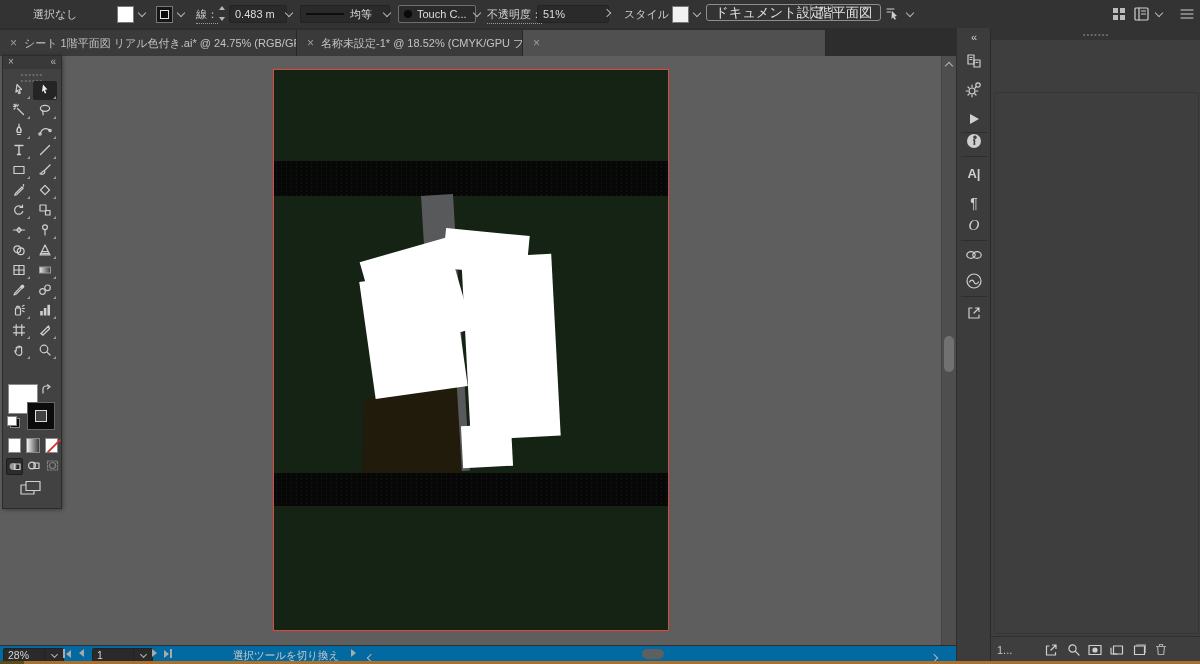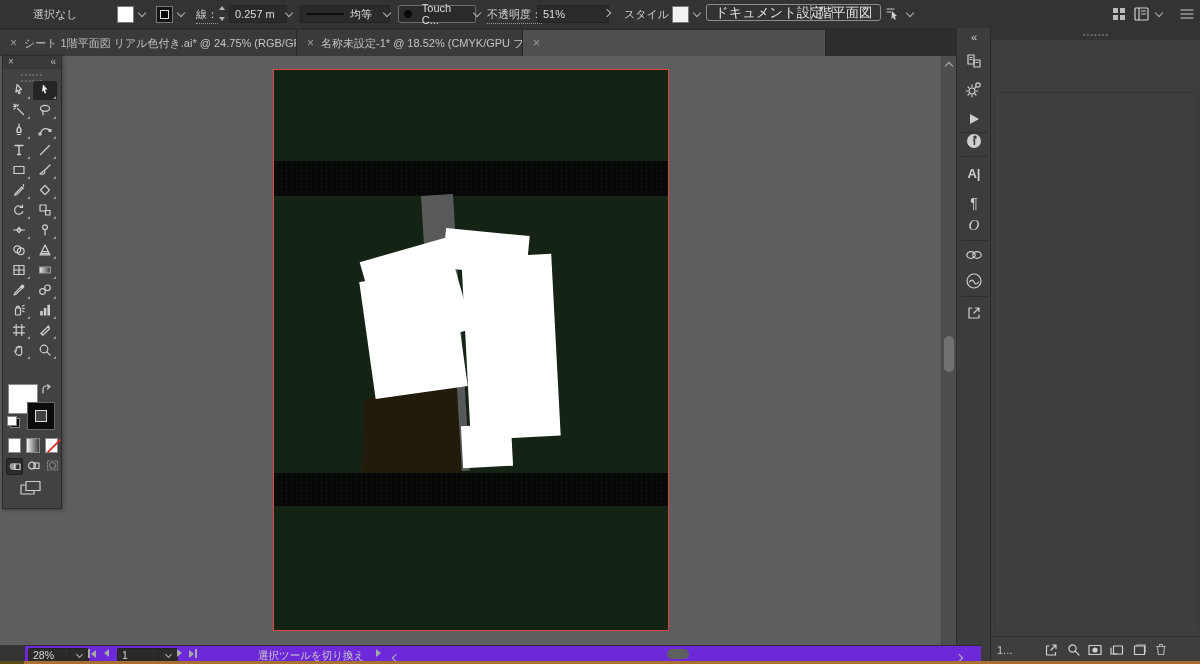--- a/index.html
+++ b/index.html
@@ -83,21 +83,21 @@
   .corner-tri{position:absolute;right:0;top:0;width:0;height:0;border-left:8px solid transparent;border-top:8px solid #e8e8e8;}
   .thumb{width:19px;height:16px;background:#13210f;border:1px solid #d6d6d6;position:relative;overflow:hidden;margin:0 4px 0 6px;}
   .thumb i{position:absolute;left:5px;top:3px;width:4px;height:9px;background:#fff;transform:rotate(8deg);display:block;}
   .thumb u{position:absolute;left:10px;top:4px;width:3px;height:8px;background:#bbb;transform:rotate(-10deg);display:block;}
   .target{width:9px;height:9px;border:1px solid #e3e3e3;border-radius:50%;margin-left:auto;margin-right:14px;}
   .rp-body{position:absolute;left:3px;top:64px;width:203px;height:540px;border:1px solid #363636;border-radius:3px;}
   .rp-foot{position:absolute;left:0;top:608px;width:210px;height:25px;border-top:1px solid #2e2e2e;
            display:flex;align-items:center;color:#c5c5c5;}
   .rp-foot .fic{width:22px;display:flex;justify-content:center;}
   
-  .statusbar{position:absolute;left:0;top:645px;width:956px;height:16px;background:#6d28d9;border-top:1px solid #2d2d2d;color:#c9c9c9;font-size:10.5px;margin-left:25px;}
+  .statusbar{position:absolute;left:0;top:645px;width:956px;height:16px;background:#0369a1;border-top:1px solid #2d2d2d;color:#c9c9c9;font-size:10.5px;}
   .s-field{position:absolute;top:2px;height:12px;background:var(--field);border:1px solid #232323;border-radius:2px;
            display:flex;align-items:center;padding:0 4px;color:#d5d5d5;}
   .navtri{width:0;height:0;border-top:4px solid transparent;border-bottom:4px solid transparent;display:inline-block;}
   .navtri.l{border-right:5px solid #a9a9a9;}
   .navtri.r{border-left:5px solid #a9a9a9;}
   .navbar-el{position:absolute;top:3px;display:flex;align-items:center;gap:1px;}
   .navbar-el .stop{width:2px;height:9px;background:#a9a9a9;display:inline-block;}
   .hthumb{position:absolute;left:642px;top:3px;width:22px;height:10px;border-radius:5px;background:#5f5f5f;}
   .bottom-strip{position:absolute;left:0;top:661px;width:1200px;height:3px;background:var(--bottom_strip);}
   .bottom-strip i{position:absolute;left:0;top:0;width:24px;height:3px;background:#5f4c17;display:block;}
@@ -120,34 +120,34 @@
     </span>
     <span class="chevbox" style="left:174px">
         <i class="chev"></i>
       </span>
 
     <span class="lbl dotted" style="left:196px">線：</span>
     <span class="stepper" style="left:217px">
         <i class="up"></i>
         <i class="dn"></i>
       </span>
-    <span class="t-field" style="left:229px;width:46px">0.257 m</span>
+    <span class="t-field" style="left:229px;width:46px">0.483 m</span>
     <span class="chevbox" style="left:282px">
         <i class="chev"></i>
       </span>
 
     <span class="t-field" style="left:300px;width:78px;gap:6px">
       <i style="width:38px;height:2px;background:#0d0d0d;display:inline-block"></i>
       <span>均等</span>
     </span>
     <span class="chevbox" style="left:380px">
         <i class="chev"></i>
       </span>
 
-    <span class="t-field" style="left:398px;width:66px;gap:10px;border-color:#6e6e6e">
+    <span class="t-field" style="left:398px;width:66px;gap:5px;border-color:#6e6e6e">
       <i style="width:8px;height:8px;border-radius:50%;background:#0a0a0a;display:inline-block"></i>
       <span>Touch C...</span>
     </span>
     <span class="chevbox" style="left:470px">
         <i class="chev"></i>
       </span>
 
     <span class="lbl dotted" style="left:487px">不透明度：</span>
     <span class="t-field" style="left:537px;width:60px">51%</span>
     <span class="chevbox" style="left:600px">

